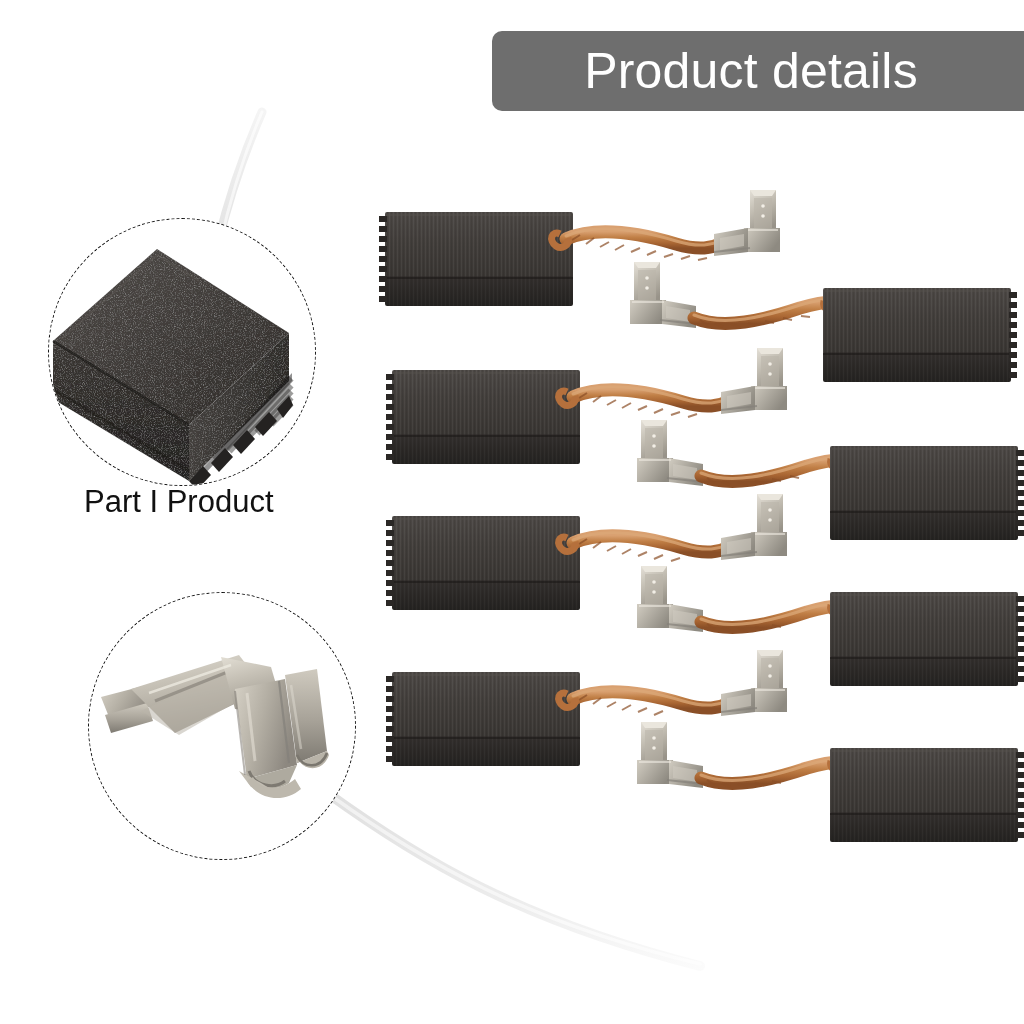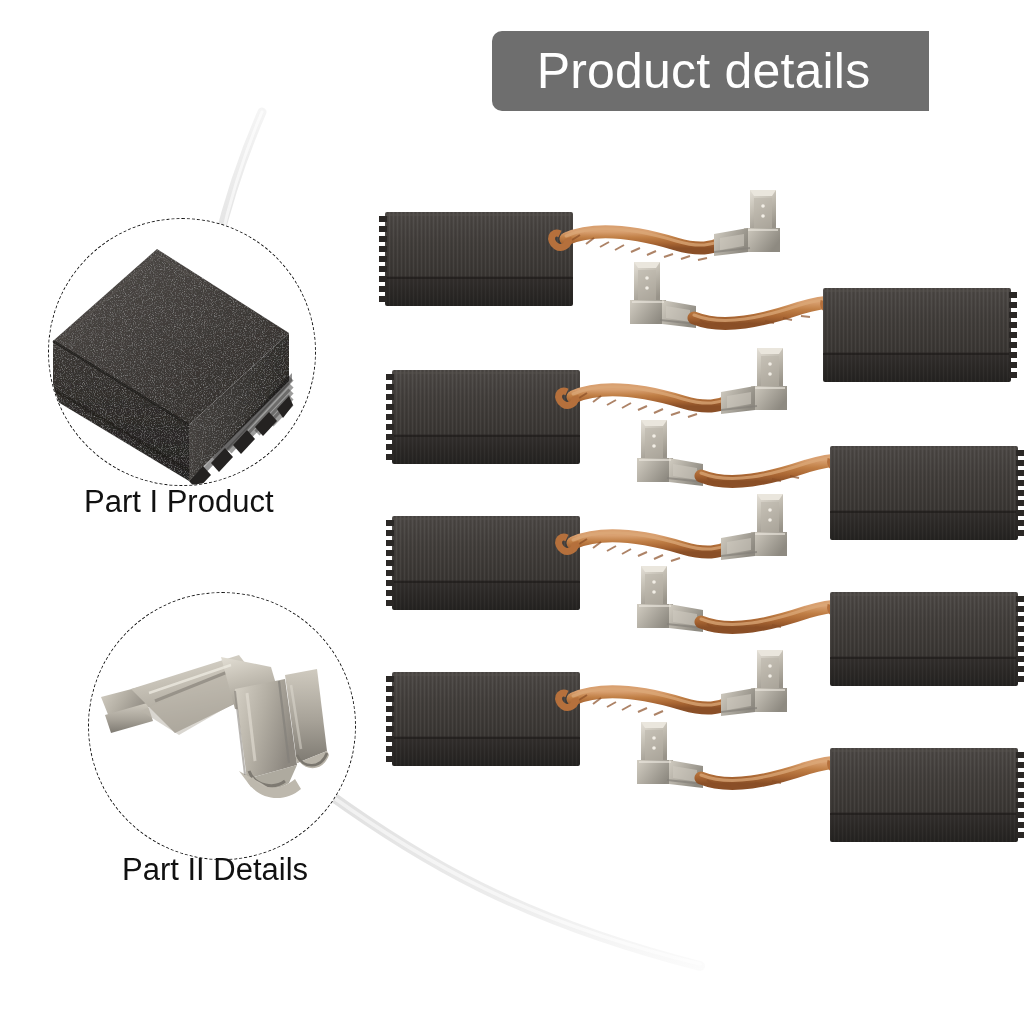--- a/index.html
+++ b/index.html
@@ -7,21 +7,21 @@
     width:1024px;height:1024px;
     background:#ffffff;
     font-family:"Liberation Sans", sans-serif;
     overflow:hidden;
     position:relative;
   }
   #stage{position:absolute;left:0;top:0;width:1024px;height:1024px;overflow:hidden;background:#fff;}
 
   
   #banner{
-    position:absolute;left:492px;top:31px;width:437px;height:80px;
+    position:absolute;left:492px;top:31px;width:532px;height:80px;
     background:#6e6e6e;
     border-radius:10px 0 0 10px;
     display:flex;align-items:center;justify-content:center;
     box-sizing:border-box;padding-right:14px;
   }
   #banner-title{
     color:#ffffff;font-size:50px;font-weight:400;letter-spacing:0.2px;
     line-height:1;white-space:nowrap;
     font-family:"Liberation Sans", sans-serif;
   }
@@ -184,21 +184,20 @@
       <path d="M158,188 C170,208 196,210 212,196 L206,186 C192,198 172,198 164,184 Z" fill="#bdb8ad"></path>
 
       <path d="M60,100 L142,72" stroke="#efece3" stroke-width="2.4" fill="none" opacity="0.75"></path>
       <path d="M158,100 L166,168" stroke="#e4e0d6" stroke-width="3" fill="none" opacity="0.6"></path>
       <path d="M202,92 L212,156" stroke="#e0dcd2" stroke-width="2.6" fill="none" opacity="0.5"></path>
 
       <path d="M190,88 L200,170" stroke="#83807a" stroke-width="2.2" fill="none" opacity="0.7"></path>
       <path d="M146,98 L156,182" stroke="#8a867f" stroke-width="2" fill="none" opacity="0.6"></path>
     </svg>
   </div>
-  <div class="callout-label" style="left:122px;top:852px;">Part II Details</div>
 
   <svg width="1024" height="1024" style="position:absolute;left:0;top:0;">
     <defs>
 
       <linearGradient id="bTop" x1="0" y1="0" x2="0" y2="1">
         <stop offset="0%" stop-color="#4c4845"></stop>
         <stop offset="40%" stop-color="#423e3b"></stop>
         <stop offset="100%" stop-color="#373431"></stop>
       </linearGradient>
       <linearGradient id="bBot" x1="0" y1="0" x2="0" y2="1">

